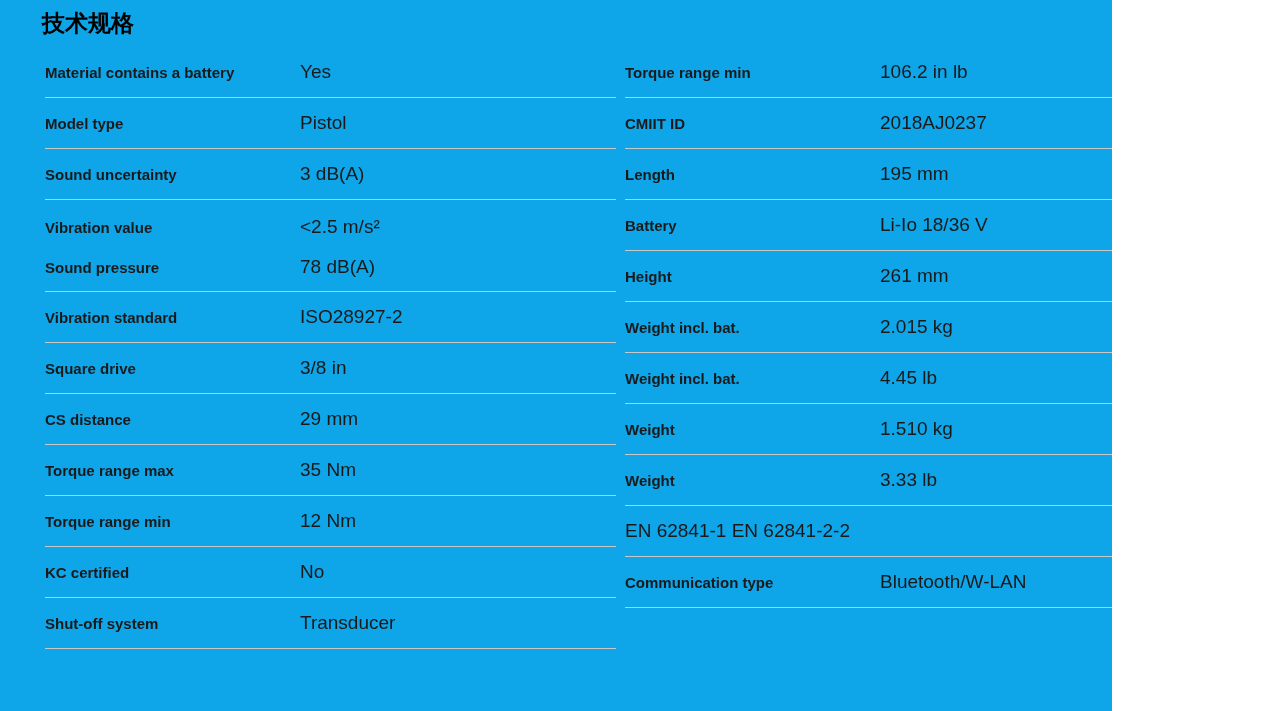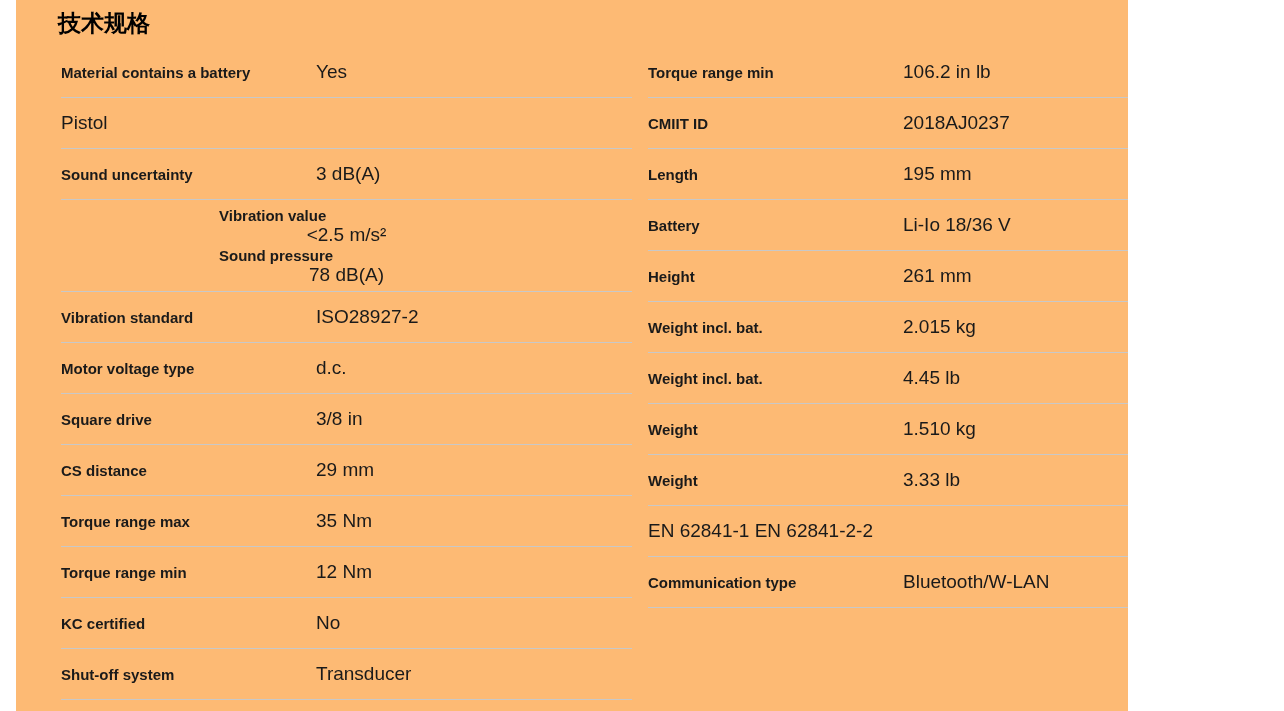--- a/index.html
+++ b/index.html
@@ -6,55 +6,53 @@
     margin: 0;
     padding: 0;
     background: #ffffff;
     font-family: "Liberation Sans", sans-serif;
     color: #1a1a1a;
   }
   .page {
     position: relative;
     width: 1112px;
     height: 711px;
-    background: #fdba74;
+    background: #0ea5e9;
     overflow: hidden;
-    margin-left: 16px;
   }
   .page-title {
     margin: 0;
     padding: 10px 0 0 42px;
     font-size: 23px;
     line-height: 27px;
     font-weight: 700;
     color: #000000;
   }
   .columns {
     display: flex;
     margin: 10px 0 0 45px;
-    gap: 16px;
+    gap: 9px;
   }
   .col {
     width: 571px;
     flex: none;
   }
   .row {
     border-bottom: 1px solid var(--divider, #c8c8c8);
   }
   .pair {
     display: flex;
     align-items: center;
     height: 50px;
   }
   .row.double {
     padding: 7px 0 4px 0;
   }
   .row.double .pair {
     height: 40px;
-    flex-direction: column;
   }
   .label {
     flex: none;
     width: 255px;
     font-size: 15px;
     font-weight: 600;
     color: var(--text, #1a1a1a);
     padding-right: 10px;
     box-sizing: border-box;
   }
@@ -72,20 +70,21 @@
   <div class="columns">
     <div class="col" id="col-left">
         <div class="row">
           <div class="pair">
             <span class="label">Material contains a battery</span>
             <span class="value">Yes</span>
           </div>
         </div>
         <div class="row">
           <div class="pair">
+            <span class="label">Model type</span>
             <span class="value">Pistol</span>
           </div>
         </div>
         <div class="row">
           <div class="pair">
             <span class="label">Sound uncertainty</span>
             <span class="value">3 dB(A)</span>
           </div>
         </div>
         <div class="row double">
@@ -95,26 +94,20 @@
           </div>
           <div class="pair">
             <span class="label">Sound pressure</span>
             <span class="value">78 dB(A)</span>
           </div>
         </div>
         <div class="row">
           <div class="pair">
             <span class="label">Vibration standard</span>
             <span class="value">ISO28927-2</span>
-          </div>
-        </div>
-        <div class="row">
-          <div class="pair">
-            <span class="label">Motor voltage type</span>
-            <span class="value">d.c.</span>
           </div>
         </div>
         <div class="row">
           <div class="pair">
             <span class="label">Square drive</span>
             <span class="value">3/8 in</span>
           </div>
         </div>
         <div class="row">
           <div class="pair">

